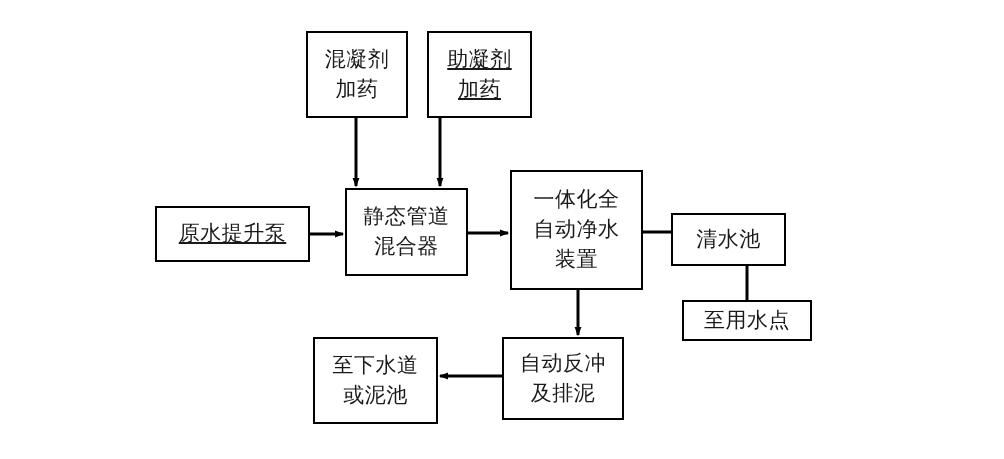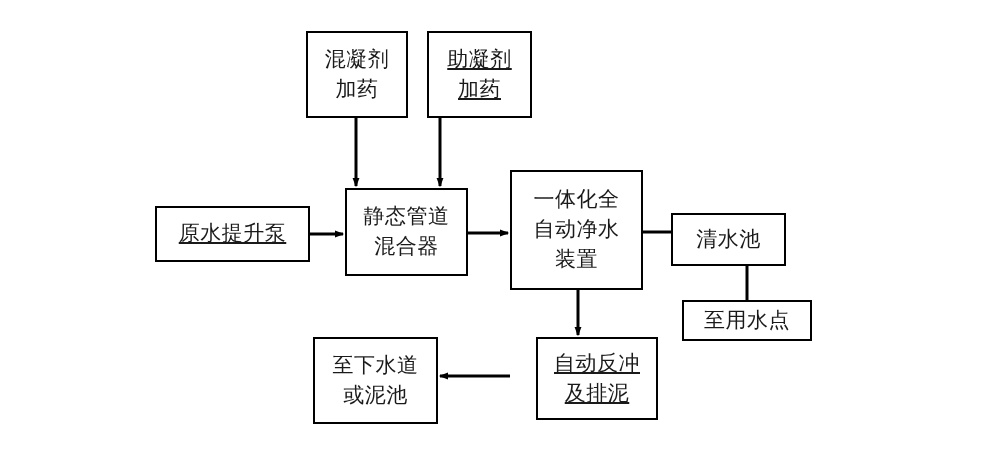--- a/index.html
+++ b/index.html
@@ -73,18 +73,18 @@
   <div class="node" style="left: 427px; top: 31px; width: 105px; height: 87px; text-decoration: underline;">助凝剂
 加药</div>
   <div class="node" style="left: 155px; top: 206px; width: 155px; height: 56px; text-decoration: underline;">原水提升泵</div>
   <div class="node" style="left: 510px; top: 170px; width: 133px; height: 120px;">一体化全
 自动净水
 装置</div>
   <div class="node" style="left: 345px; top: 188px; width: 123px; height: 88px;">静态管道
 混合器</div>
   <div class="node" style="left: 671px; top: 205px; width: 115px; height: 53px; margin-top: 8px;">清水池</div>
   <div class="node" style="left: 682px; top: 300px; width: 130px; height: 41px;">至用水点</div>
-  <div class="node" style="left: 536px; top: 337px; width: 122px; height: 83px; text-decoration: underline;">自动反冲
+  <div class="node" style="left: 502px; top: 337px; width: 122px; height: 83px;">自动反冲
 及排泥</div>
   <div class="node" style="left: 313px; top: 337px; width: 125px; height: 87px;">至下水道
 或泥池</div>
 
 </div>
 
 </body></html>

